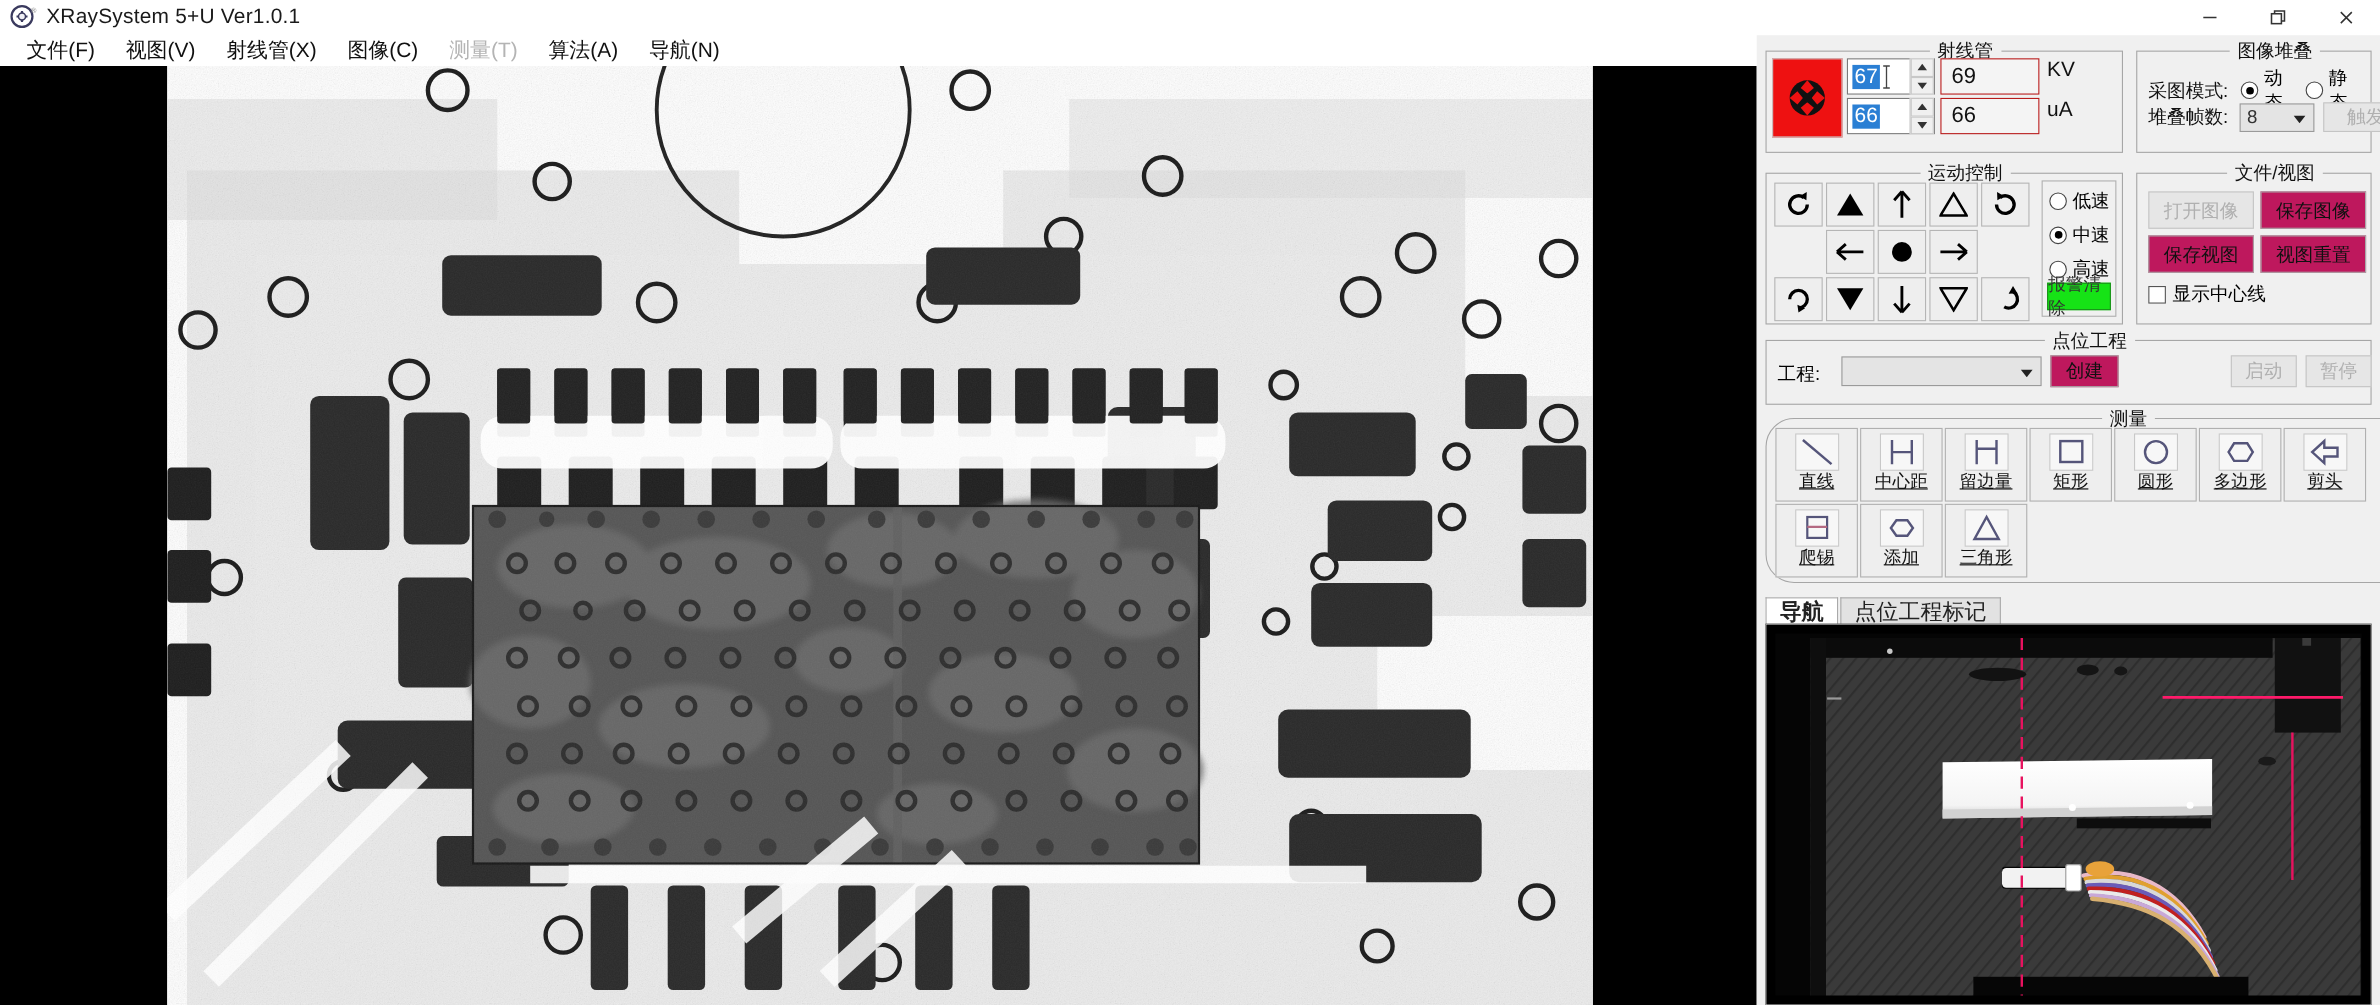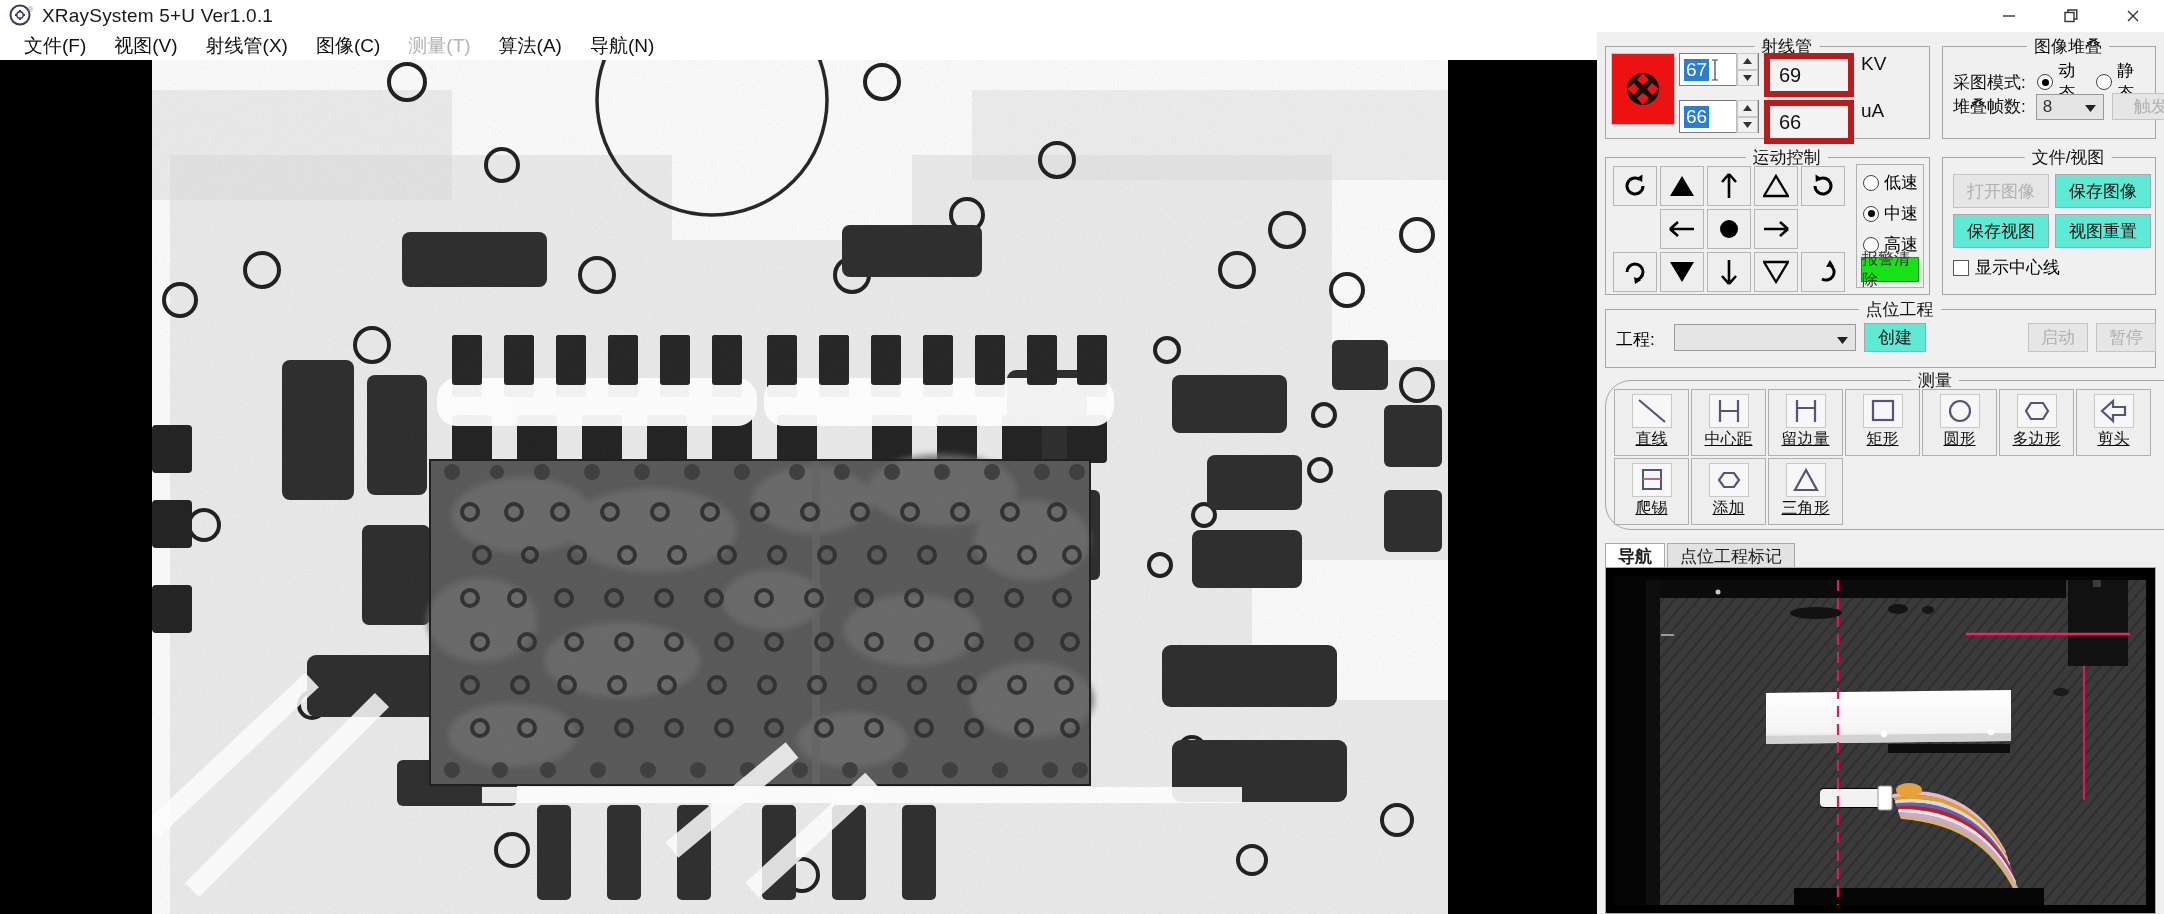--- a/index.html
+++ b/index.html
@@ -82,21 +82,21 @@
   .caret svg{display:block;}
   .spinarrows{
     width:22px;height:33px;border-left:1px solid #bdbdbd;background:#f0f0f0;
     display:flex;flex-direction:column;box-sizing:border-box;flex:none;margin-left:auto;
   }
   .spinarrows div{
     flex:1;display:flex;align-items:center;justify-content:center;border:1px solid #c8c8c8;
     box-sizing:border-box;background:#f0f0f0;
   }
   .readout{
-    width:90px;height:44px;background:#f4f4f4;border:6px solid #b91c1c;box-sizing:border-box;
+    width:90px;height:33px;background:#f4f4f4;border:1px solid #b91c1c;box-sizing:border-box;
     display:flex;align-items:center;padding-left:9px;font-size:20px;color:#111;margin-left:5px;
   }
   .unit{width:40px;font-size:19px;color:#111;margin-left:7px;}
 
   
   #g-stack{left:345px;top:14px;width:214px;height:93px;}
   .row-mode{position:absolute;left:10px;top:12px;display:flex;align-items:center;}
   .row-frames{position:absolute;left:10px;top:46px;display:flex;align-items:center;}
   .lbl{font-size:17px;color:#111;white-space:nowrap;}
   .radio{
@@ -104,21 +104,21 @@
     display:inline-flex;align-items:center;justify-content:center;flex:none;margin:0 5px 0 0;
   }
   .radio.on::after{content:"";width:7px;height:7px;border-radius:50%;background:#000;}
   .radiolbl{display:flex;align-items:center;margin-right:14px;font-size:17px;}
   .combo{
     width:68px;height:26px;background:#e4e4e4;border:1px solid #9a9a9a;box-sizing:border-box;
     display:flex;align-items:center;padding-left:6px;font-size:17px;color:#333;position:relative;
   }
   .combo .arw{position:absolute;right:7px;top:50%;transform:translateY(-50%);}
   .btn{
-    background:#5eead4;border:1px solid #a8a8a8;box-sizing:border-box;
+    background:#be185d;border:1px solid #a8a8a8;box-sizing:border-box;
     display:flex;align-items:center;justify-content:center;font-size:17px;color:#111;
     cursor:default;
   }
   .btn.dis{color:#b0b0b0;background:#e6e6e6;border-color:#c4c4c4;}
 
   
   #g-motion{left:8px;top:125px;width:325px;height:138px;padding-left:16px;}
   .padgrid{position:absolute;left:7px;top:8px;display:grid;grid-template-columns:repeat(5,44px);
            grid-template-rows:repeat(3,40px);gap:3px;}
   .padbtn{
@@ -167,21 +167,21 @@
   }
   .mbtn .glyph{
     width:40px;height:34px;border:1px solid #c8c8c8;background:#f7f7f7;
     display:flex;align-items:center;justify-content:center;box-sizing:border-box;
   }
   .mbtn .mlbl{font-size:16px;margin-top:3px;color:#111;line-height:1;}
 
   
   .tabsrow{position:absolute;left:8px;top:510px;width:551px;height:26px;display:flex;align-items:flex-end;}
   .tab{
-    height:25px;padding:0 12px;display:flex;align-items:center;font-size:17px;
+    height:25px;padding:0 12px;display:flex;align-items:center;font-size:20px;
     border:1px solid #a9a9a9;border-bottom:none;background:#e2e2e2;color:#222;
     box-sizing:border-box;margin-right:2px;cursor:default;
   }
   .tab.active{background:#ffffff;font-weight:bold;}
   .navcam{
     position:absolute;left:8px;top:535px;width:551px;height:347px;
     background:#000;border:1px solid #a9a9a9;box-sizing:border-box;overflow:hidden;
   }
   .navcam svg{display:block;}
 </style>

